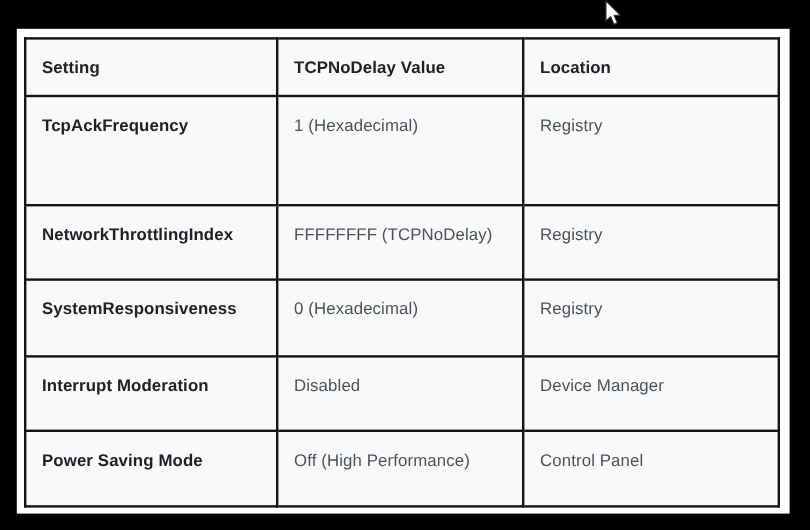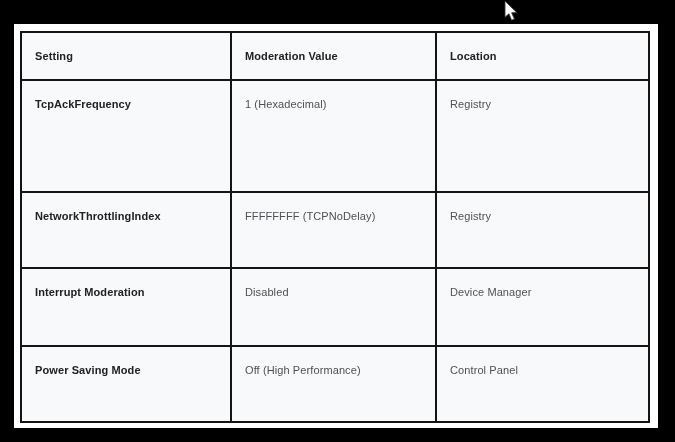--- a/index.html
+++ b/index.html
@@ -31,21 +31,21 @@
     table-layout: fixed;
     background: #f8f9fa;
   }
   .settings-table th,
   .settings-table td {
     border: 2px solid #141414;
     background: #f8f9fa;
     vertical-align: top;
     text-align: left;
     padding: 13px 12px 8px 13px;
-    font-size: 11px;
+    font-size: 14px;
     line-height: 21px;
     letter-spacing: 0.1px;
     overflow: hidden;
   }
   .settings-table th {
     color: #202124;
     font-weight: 700;
   }
   .settings-table td.cell-setting {
     color: #202124;
@@ -82,33 +82,38 @@
 <div class="frame">
   <table class="settings-table">
     <colgroup>
       <col class="col-setting">
       <col class="col-value">
       <col class="col-location">
     </colgroup>
     <thead>
       <tr>
         <th>Setting</th>
-        <th>Moderation Value</th>
+        <th>TCPNoDelay Value</th>
         <th>Location</th>
       </tr>
     </thead>
     <tbody>
       <tr>
         <td class="cell-setting">TcpAckFrequency</td>
         <td class="cell-value">1 (Hexadecimal)</td>
         <td class="cell-location">Registry</td>
       </tr>
       <tr>
         <td class="cell-setting">NetworkThrottlingIndex</td>
         <td class="cell-value">FFFFFFFF (TCPNoDelay)</td>
+        <td class="cell-location">Registry</td>
+      </tr>
+      <tr>
+        <td class="cell-setting">SystemResponsiveness</td>
+        <td class="cell-value">0 (Hexadecimal)</td>
         <td class="cell-location">Registry</td>
       </tr>
       <tr>
         <td class="cell-setting">Interrupt Moderation</td>
         <td class="cell-value">Disabled</td>
         <td class="cell-location">Device Manager</td>
       </tr>
       <tr>
         <td class="cell-setting">Power Saving Mode</td>
         <td class="cell-value">Off (High Performance)</td>

